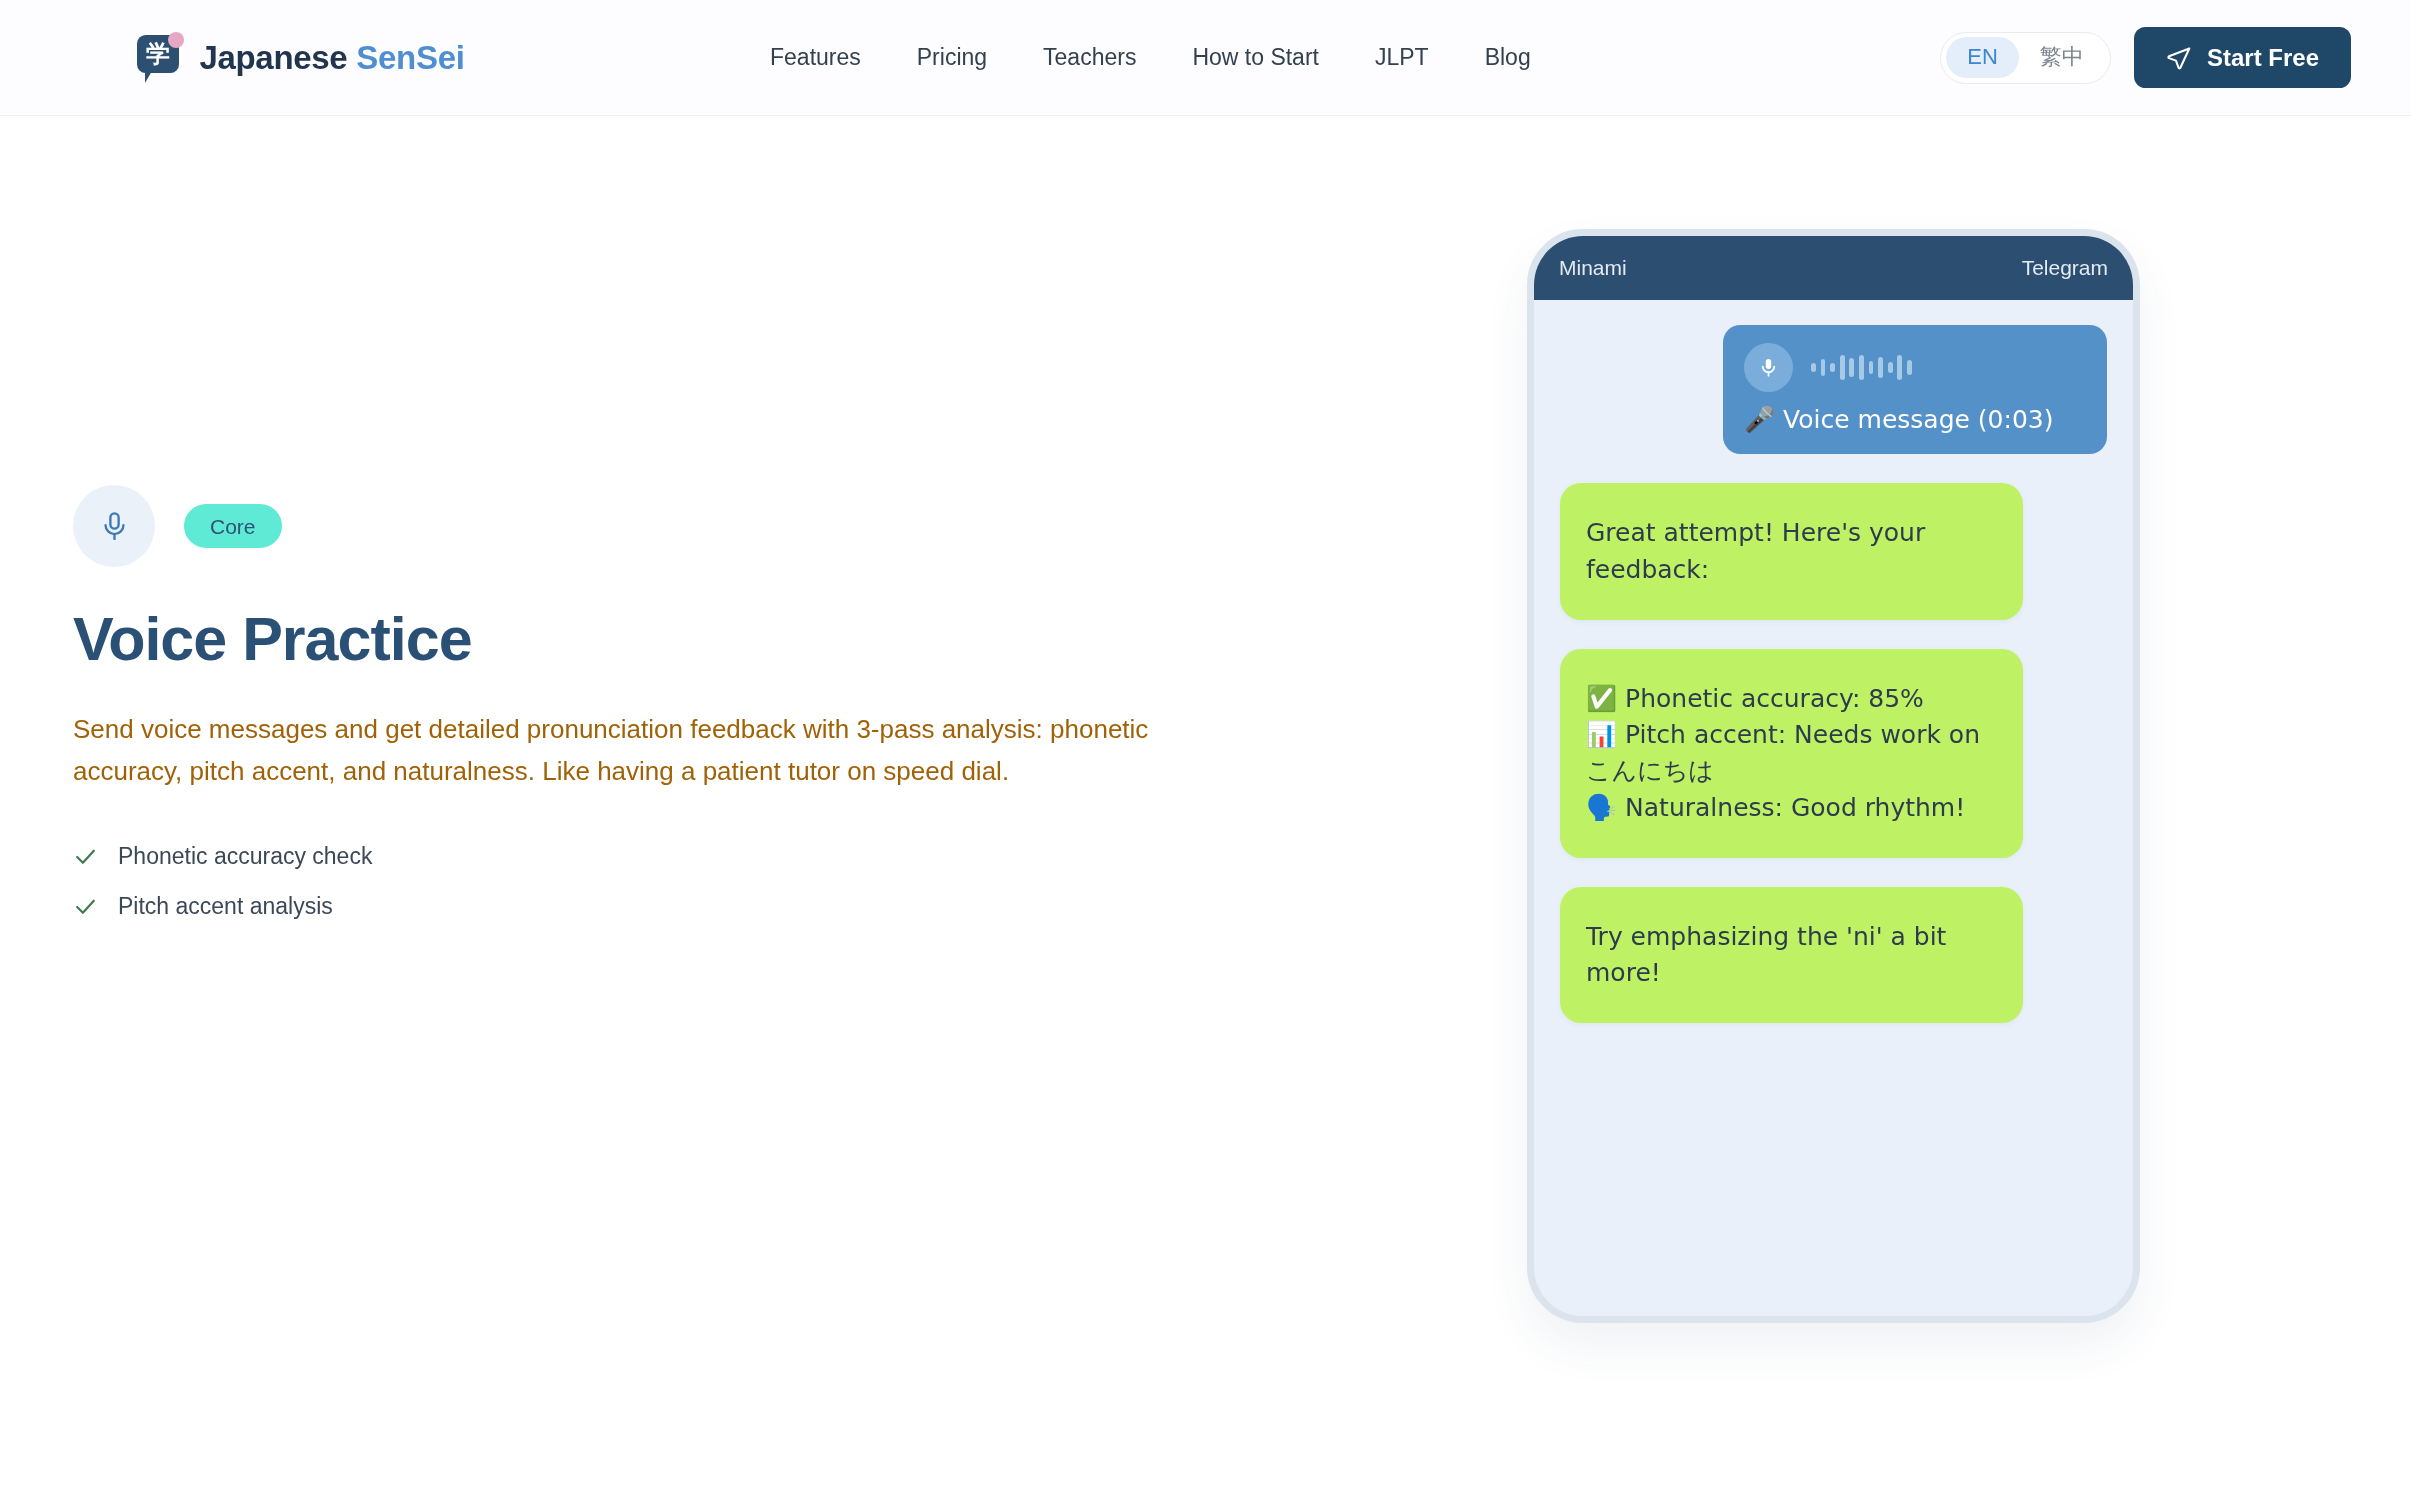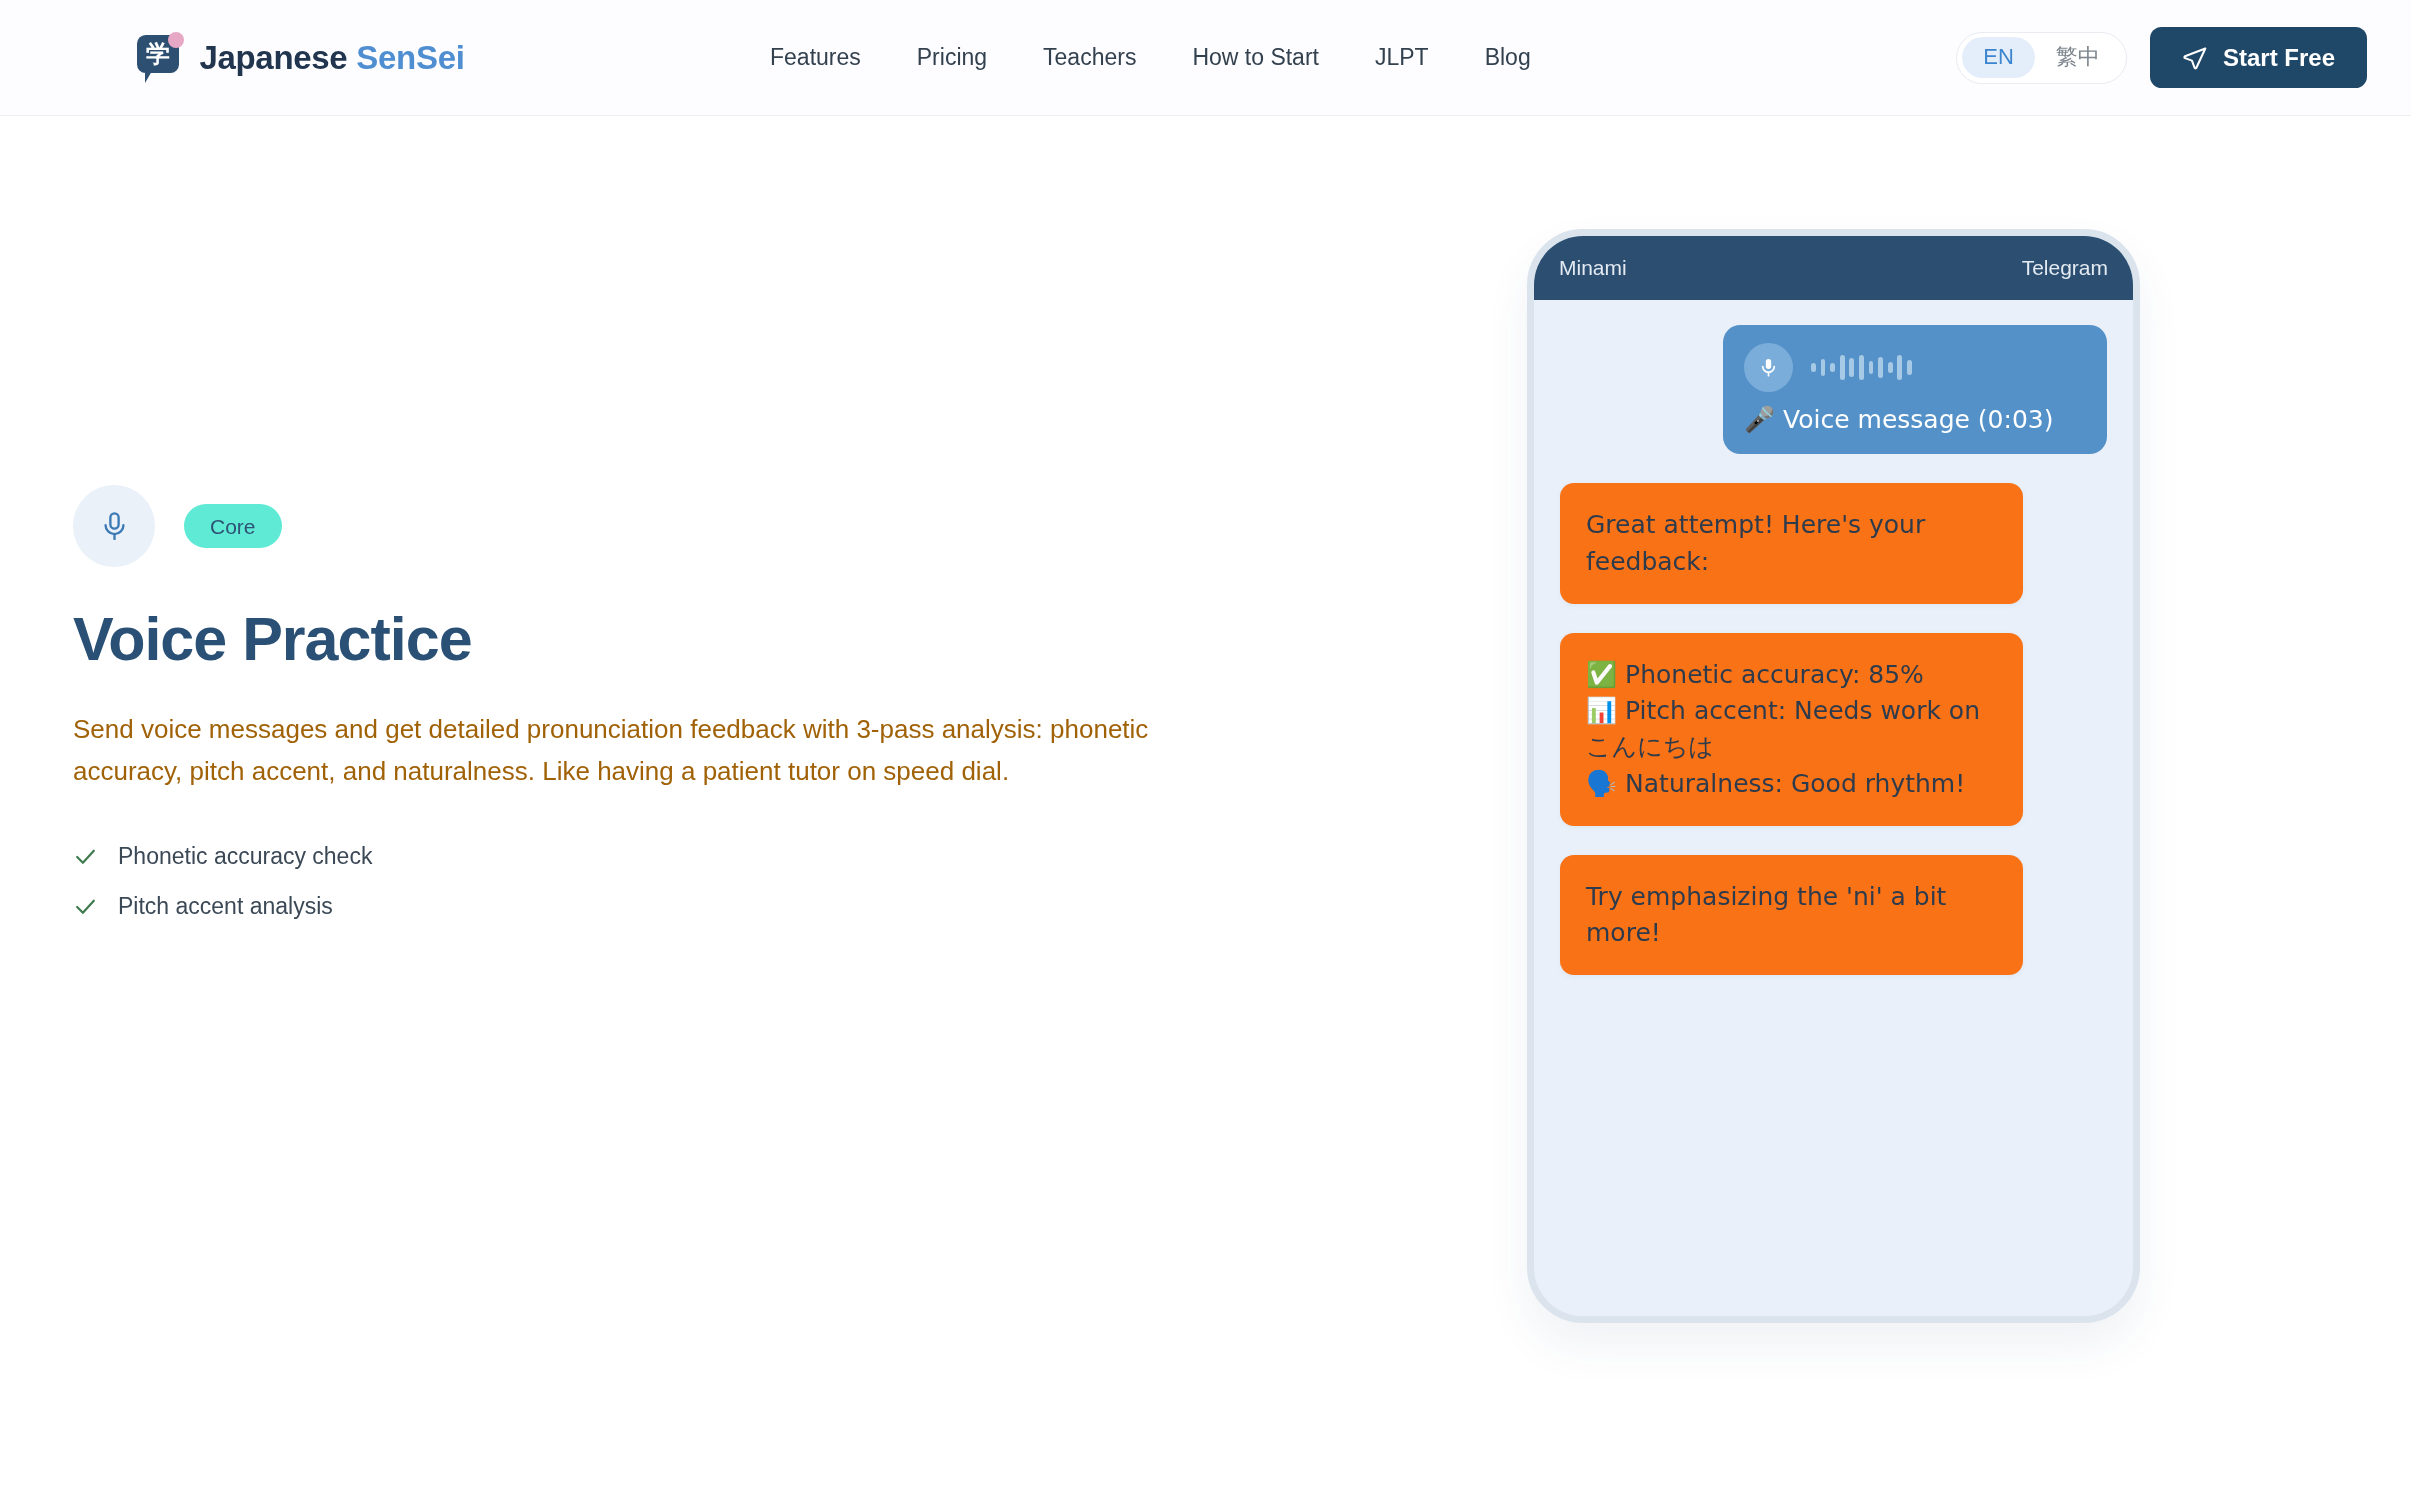--- a/index.html
+++ b/index.html
@@ -92,21 +92,21 @@
   .nav-link {
     color: #33414f;
     font-size: 23px;
     padding: 0 28px;
     white-space: nowrap;
     cursor: pointer;
   }
 
   .header-right {
     position: absolute;
-    right: 44px;
+    right: 60px;
     display: flex;
     align-items: center;
     gap: 23px;
   }
 
   .lang-toggle {
     display: flex;
     align-items: center;
     border: 1px solid #e8ebef;
     border-radius: 960px;
@@ -277,23 +277,23 @@
   .voice-caption {
     margin-top: 13.4px;
     color: #ffffff;
     font-size: 25px;
     white-space: nowrap;
     font-family: "DejaVu Sans", "Liberation Sans", sans-serif;
   }
 
   .bubble-in {
     align-self: flex-start;
-    background: #f97316;
-    border-radius: 14px;
-    padding: 24px 26px;
+    background: #bef264;
+    border-radius: 21px;
+    padding: 32px 26px;
     width: 463px;
     color: #2e3b4c;
     font-size: 25px;
     line-height: 1.45;
     box-shadow: 0 1.9px 4.8px rgba(40,70,110,0.05);
     font-family: "DejaVu Sans", "Liberation Sans", sans-serif;
   }
   .bubble-in .line { display: block; }
 </style>
 </head>

